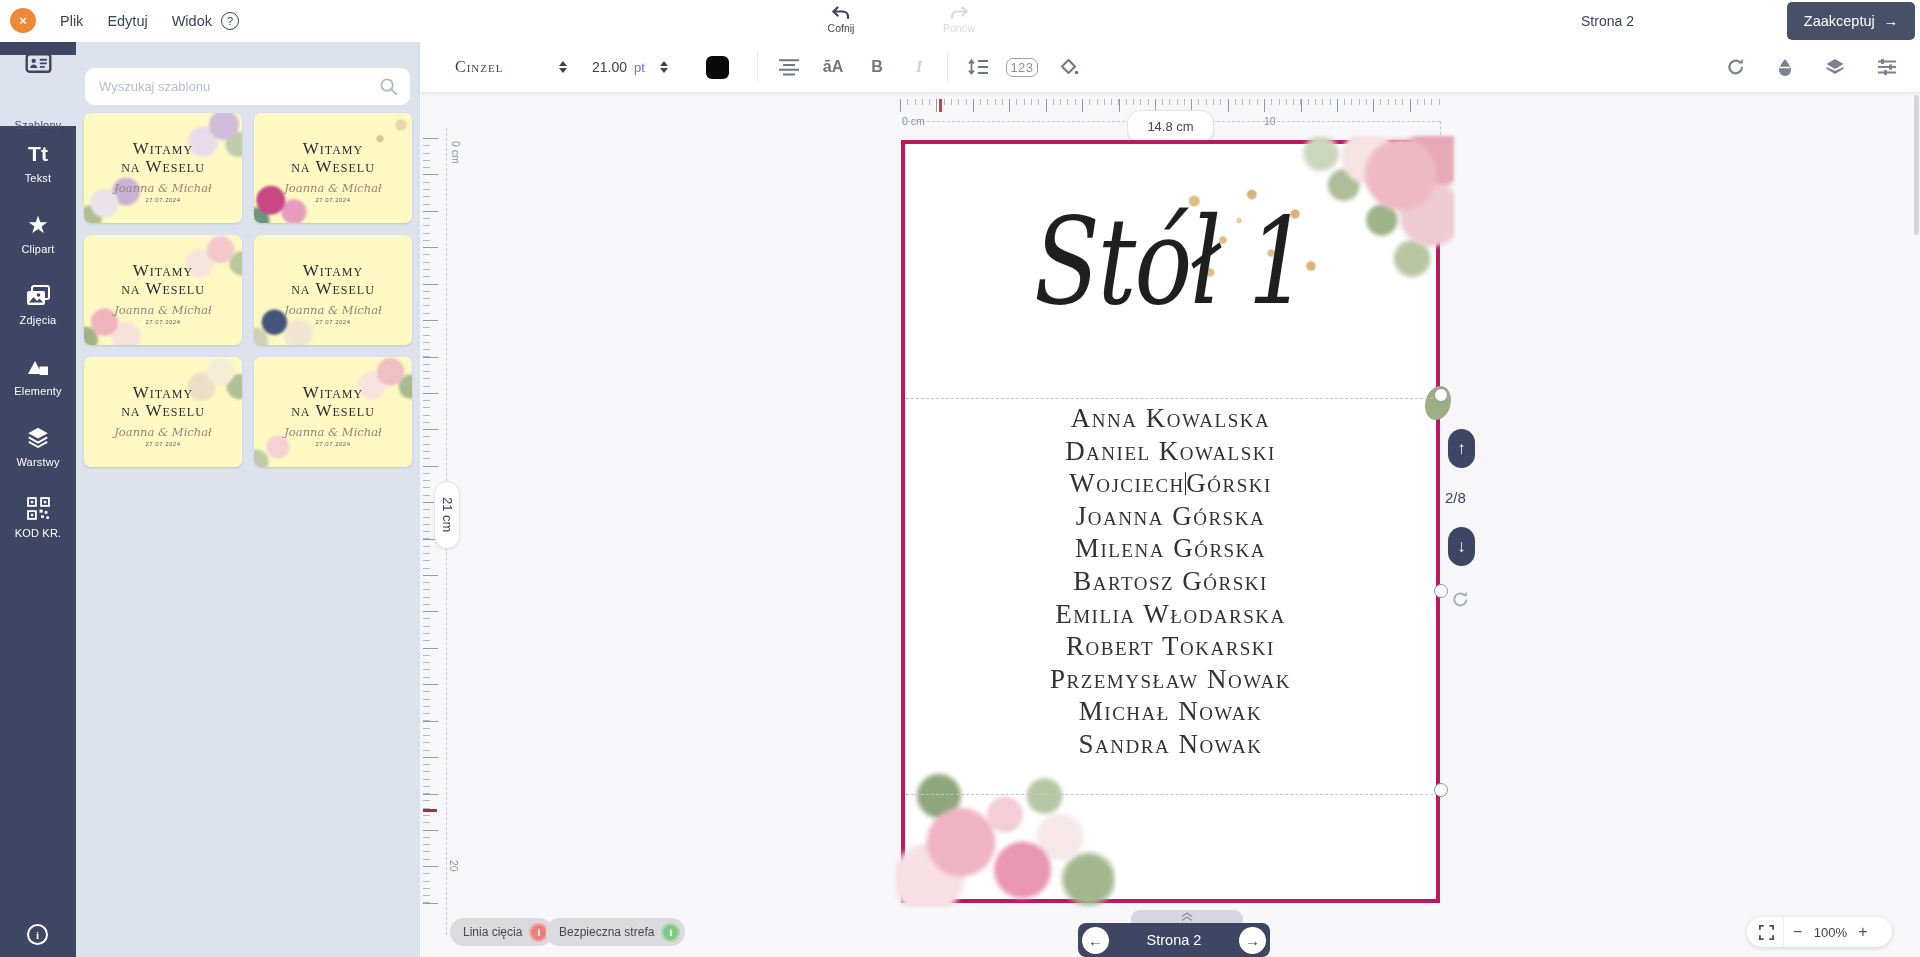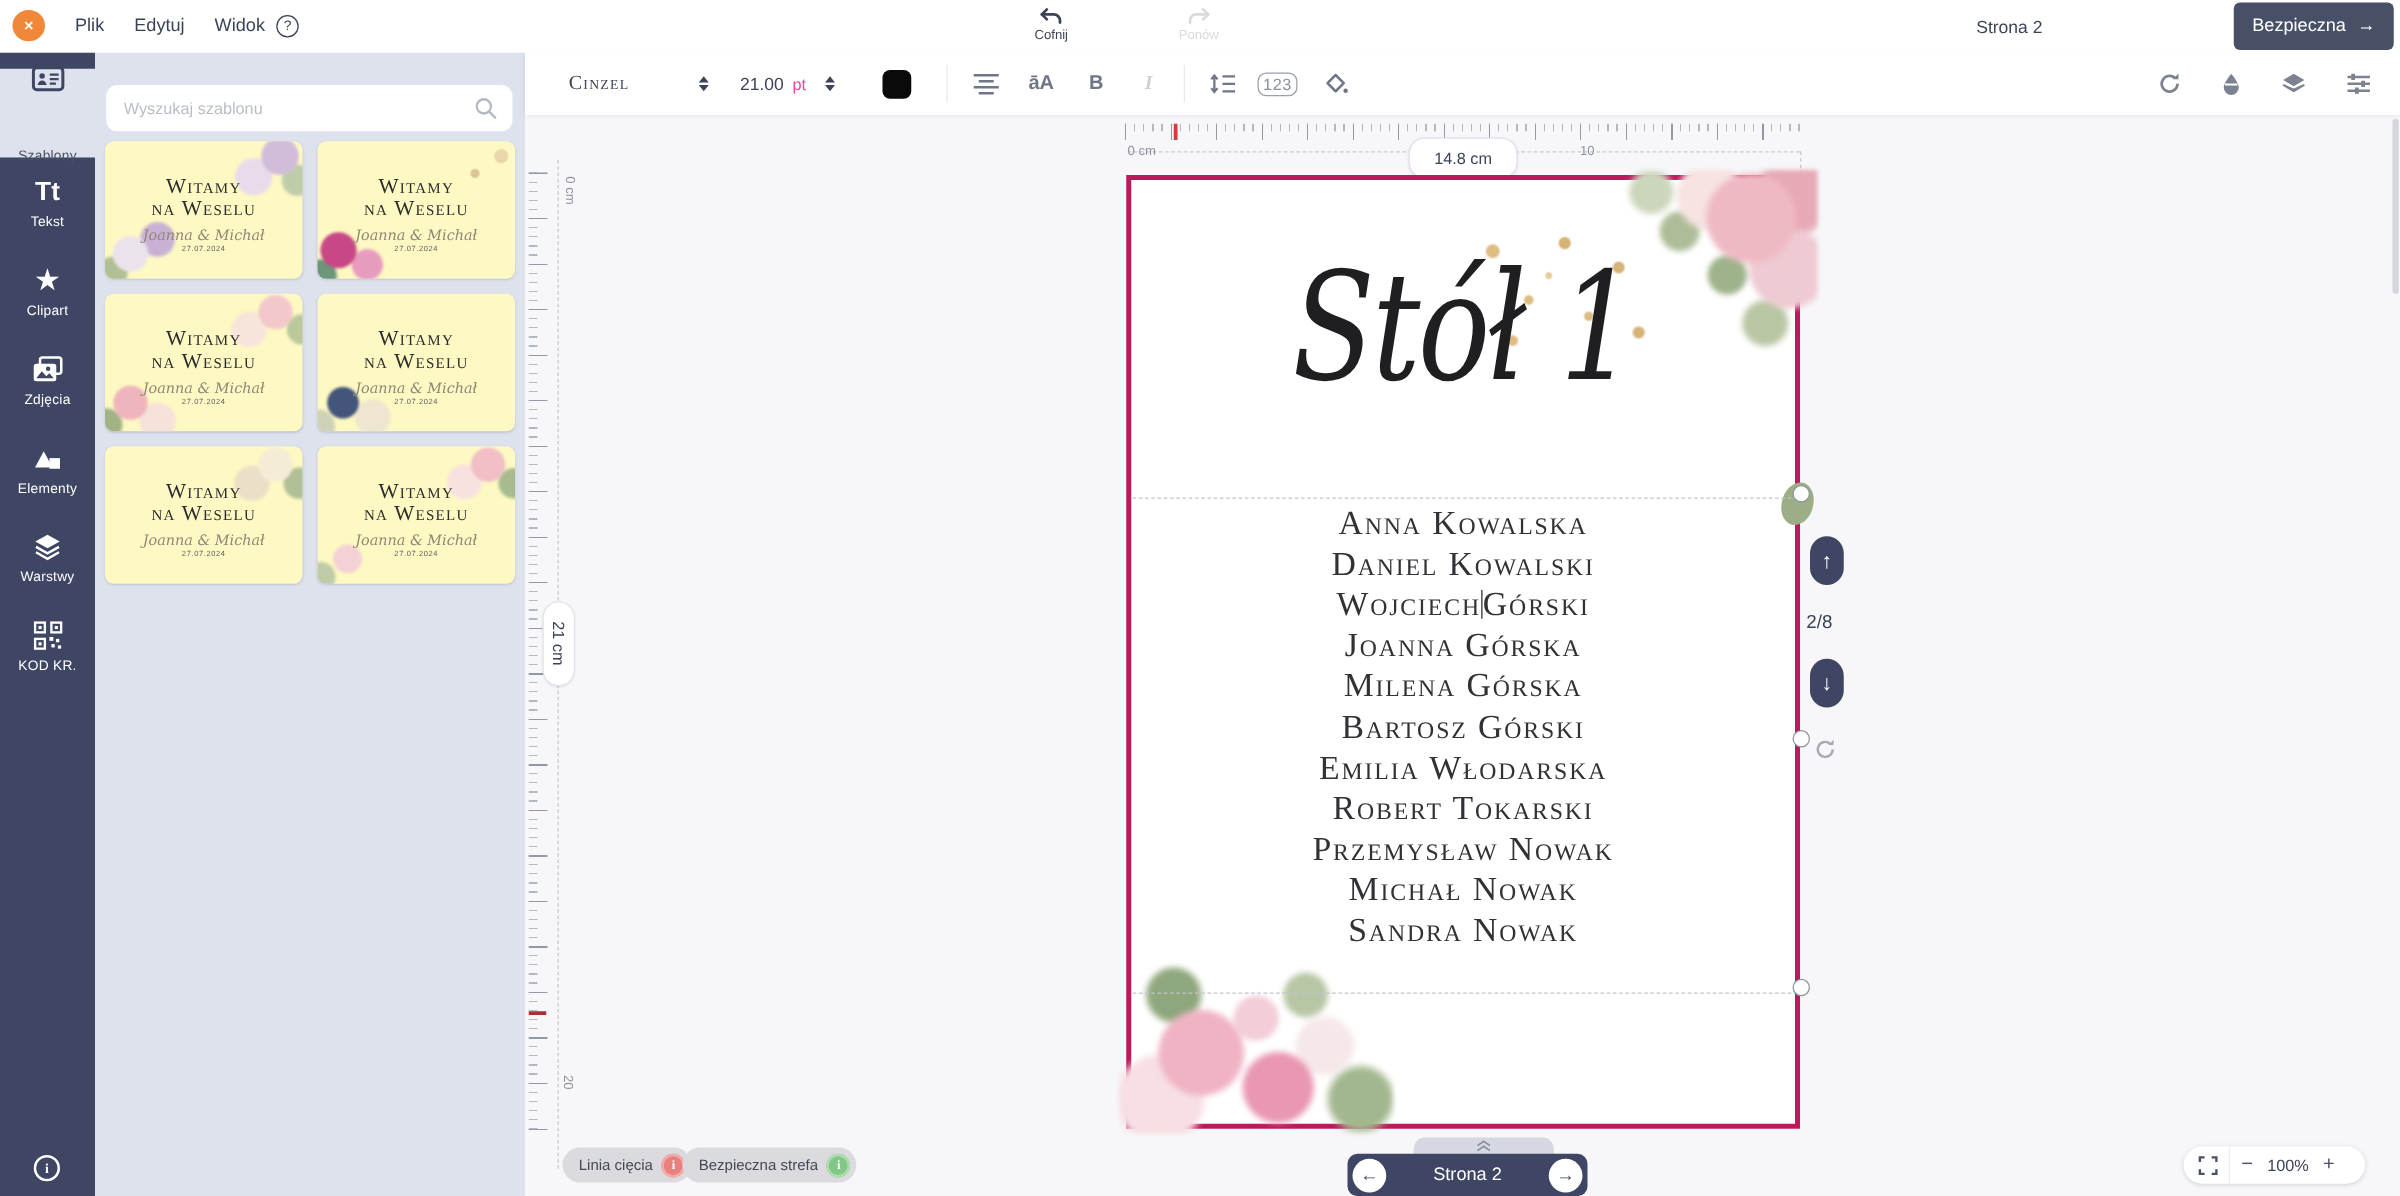--- a/index.html
+++ b/index.html
@@ -78,21 +78,21 @@
   .toolbar { position:absolute; left:420px; top:42px; width:1500px; height:50px; background:#fff;
     box-shadow:0 1px 4px rgba(40,50,80,.10); z-index:25; }
   .tb-font { position:absolute; left:35px; top:0; height:50px; display:flex; align-items:center; cursor:pointer; }
   .tb-fontname { font-family:"Liberation Serif",serif; font-variant:small-caps; font-size:16px; letter-spacing:1px; color:#3b4358; width:96px; }
   .spin { display:inline-flex; flex-direction:column; gap:2px; margin-left:8px; }
   .spin i { width:0; height:0; border-left:4px solid transparent; border-right:4px solid transparent; }
   .spin i.up { border-bottom:5px solid #3b4358; }
   .spin i.dn { border-top:5px solid #3b4358; }
   .tb-size { position:absolute; left:172px; top:0; height:50px; display:flex; align-items:center; gap:7px; cursor:pointer; }
   .tb-size .sz { font-size:14px; color:#3b4358; }
-  .tb-size .un { font-size:13px; color:#ec4899; }
+  .tb-size .un { font-size:13px; color:#8b5cf6; }
   .swatch { position:absolute; left:286px; top:14px; width:23px; height:23px; background:#0a0a0a; border-radius:6px; cursor:pointer; }
   .tdiv { position:absolute; top:10px; width:1px; height:30px; background:#e8e9ee; }
   .tb-icon { position:absolute; top:0; height:50px; display:flex; align-items:center; justify-content:center; width:34px; cursor:pointer; }
   .tb-txt { font-size:16px; font-weight:bold; color:#6f7686; }
   .tb-txt.italic { font-family:"Liberation Serif",serif; font-style:italic; color:#ccd0d7; font-weight:bold; }
   .tb-num { font-size:13px; font-weight:normal; color:#8a8f99; letter-spacing:.5px; border:1.6px solid #9ba0aa; border-radius:7px; padding:1px 3px; }
   .tb-right { position:absolute; right:22px; top:0; height:50px; display:flex; align-items:center; gap:30px; }
   .tb-right .ri { cursor:pointer; display:flex; align-items:center; }
 
   
@@ -228,21 +228,21 @@
     </div>
     <div class="hist redo">
       <svg width="20" height="15" viewBox="0 0 20 15">
           <path d="M13.5 1.5 L17.5 5.5 L13.5 9.5" fill="none" stroke="#d8dade" stroke-width="2.2" stroke-linecap="round" stroke-linejoin="round"></path>
           <path d="M17.5 5.5 H8 a5 5 0 0 0-5 5 V12" fill="none" stroke="#d8dade" stroke-width="2.2" stroke-linecap="round"></path>
         </svg>
       <span class="hlbl">Ponów</span>
     </div>
     <span class="page-ind">Strona 2</span>
     <div class="accept-btn">
-      <span>Bezpieczna</span>
+      <span>Zaakceptuj</span>
       <span>→</span>
     </div>
   </header>
 
   <aside class="sidebar">
     <div class="side-item active">
       <span class="ig">
         <svg width="27" height="24" viewBox="0 0 24 22">
             <rect x="1.2" y="3" width="21.6" height="16" rx="2.5" fill="none" stroke="currentColor" stroke-width="2.2"></rect>
             <circle cx="7.6" cy="9" r="2" fill="currentColor"></circle>

